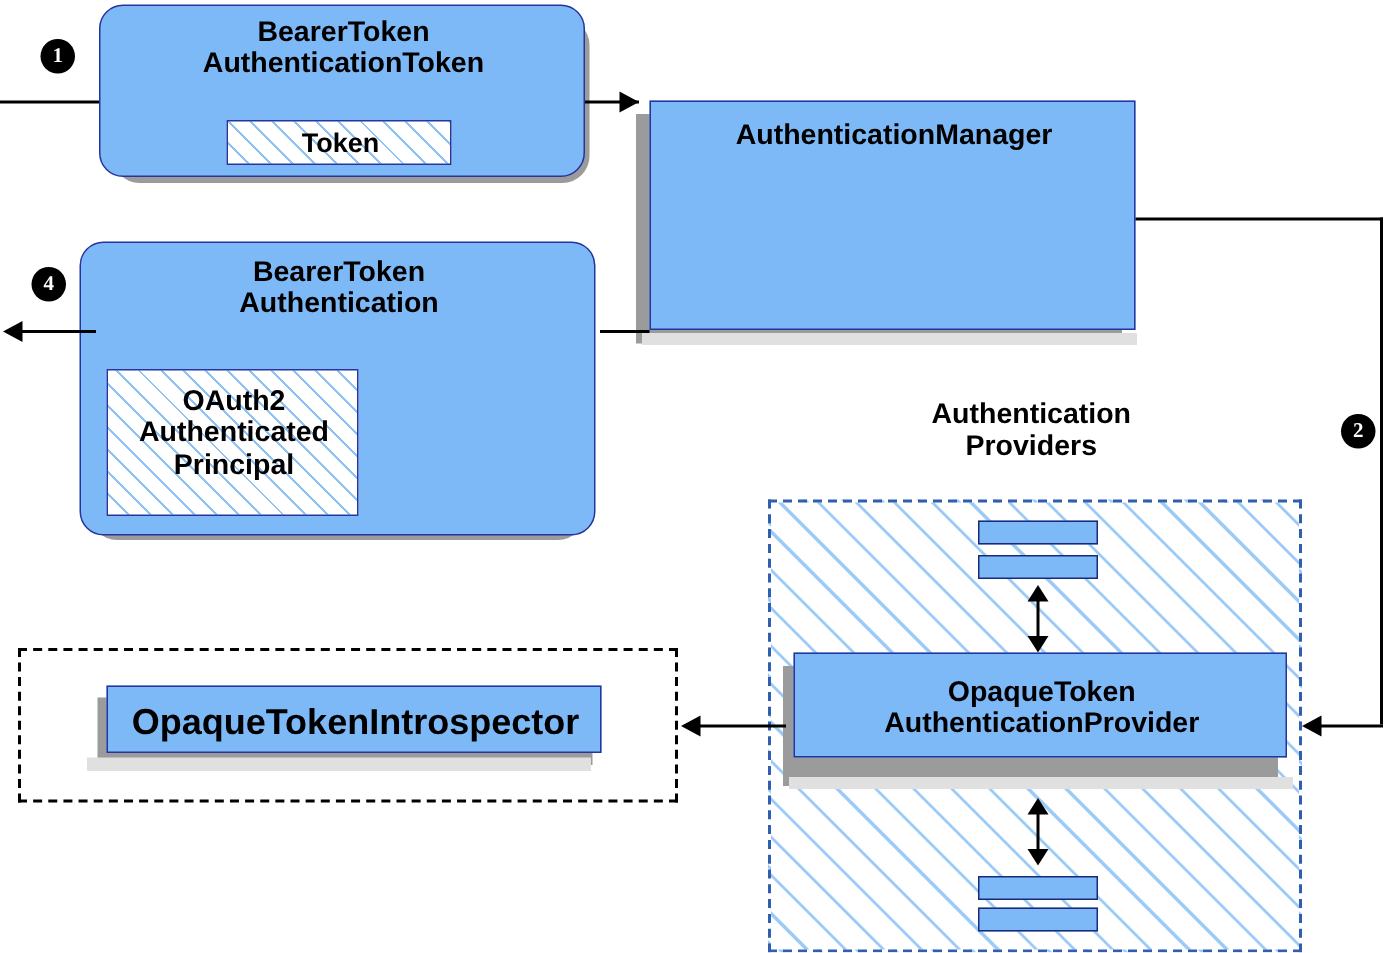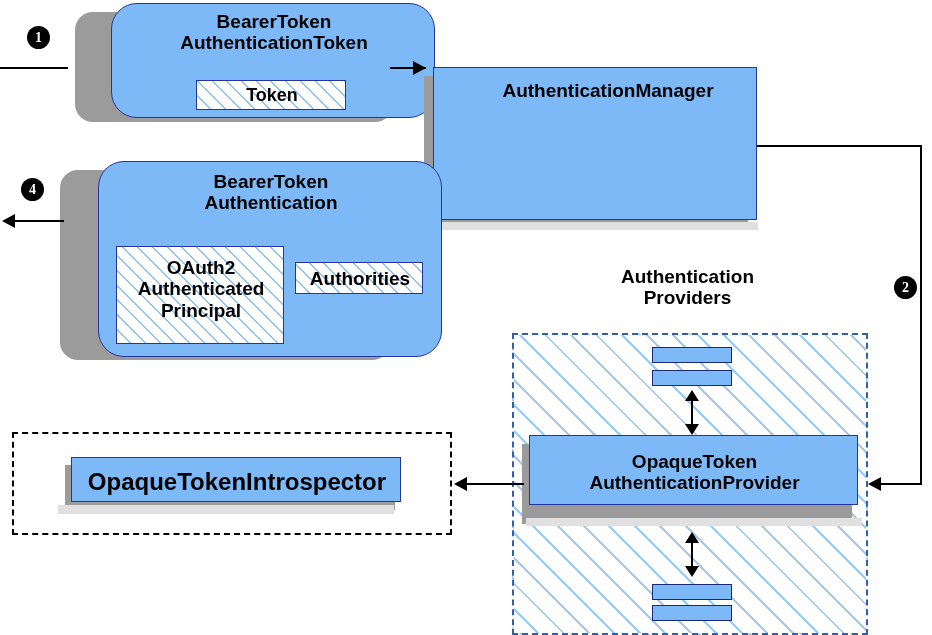--- a/index.html
+++ b/index.html
@@ -4,21 +4,21 @@
 <style>
   html,body{margin:0;padding:0;background:#ffffff;}
   body{font-family:"Liberation Sans",sans-serif;}
   #stage{position:relative;width:932px;height:635px;background:#ffffff;overflow:hidden;}
 
   .lbl{position:absolute;color:#000000;font-weight:bold;text-align:center;line-height:1.12;
        white-space:pre-line;font-family:"Liberation Sans",sans-serif;}
 
   
   .node{position:absolute;background:#7DB9F7;border:1.6px solid #26359E;box-sizing:border-box;}
-  .node.round{border-radius:26px;margin-left:45px;}
+  .node.round{border-radius:16px;}
   .shadow{position:absolute;background:#9b9b9b;}
   .shadow.round{border-radius:18px;}
   .shadow2{position:absolute;background:#e0e0e0;}
 
   
   .hatch{position:absolute;box-sizing:border-box;border:1.6px solid #26359E;
     background-color:#ffffff;
     background-image:repeating-linear-gradient(45deg,
         rgba(125,185,247,0) 0px, rgba(125,185,247,0) 9px,
         #8fc3f5 9px, #8fc3f5 10.4px);}
@@ -75,41 +75,38 @@
       <div class="lbl" style="left:0;top:4px;width:150px;font-size:18px;">Token</div>
     </div>
   </div>
 
   <div class="ln h" style="left:390px;top:67px;width:36px;"></div>
   <div class="ah right" style="left:413px;top:61px;"></div>
 
   <div class="shadow" style="left:424px;top:76px;width:324px;height:153px;"></div>
   <div class="shadow2" style="left:428px;top:222px;width:330px;height:8px;"></div>
   <div class="node" style="left:433px;top:67px;width:324px;height:153px;">
-    <div class="lbl" style="left:12px;top:12px;width:324px;font-size:19px;">AuthenticationManager</div>
+    <div class="lbl" style="left:0;top:12px;width:324px;font-size:19px;">AuthenticationManager</div>
   </div>
 
   <div class="ln h" style="left:757px;top:145px;width:165px;"></div>
   <div class="ln v" style="left:920px;top:145px;height:338px;"></div>
   <div class="ln h" style="left:880px;top:483px;width:42px;"></div>
   <div class="ah left" style="left:868px;top:477px;"></div>
 
   <div class="ln h" style="left:400px;top:220px;width:33px;"></div>
 
   <div class="shadow round" style="left:60px;top:170px;width:330px;height:190px;"></div>
   <div class="node round" style="left:53px;top:161px;width:344px;height:196px;">
     <div class="lbl" style="left:0;top:9px;width:344px;font-size:19px;">BearerToken
 Authentication</div>
     <div class="hatch" style="left:17px;top:84px;width:168px;height:98px;">
       <div class="lbl" style="left:0;top:10px;width:168px;font-size:19px;">OAuth2
 Authenticated
 Principal</div>
-    </div>
-    <div class="hatch" style="left:196px;top:100px;width:128px;height:32px;">
-      <div class="lbl" style="left:0;top:5px;width:128px;font-size:19px;">Authorities</div>
     </div>
   </div>
 
   <div class="ln h" style="left:14px;top:220px;width:50px;"></div>
   <div class="ah left" style="left:2px;top:214px;"></div>
 
   <div class="lbl" style="left:570px;top:266px;width:235px;font-size:19px;">Authentication
 Providers</div>
 
   <div class="dashbox-blue" style="left:512px;top:333px;width:356px;height:302px;"></div>

